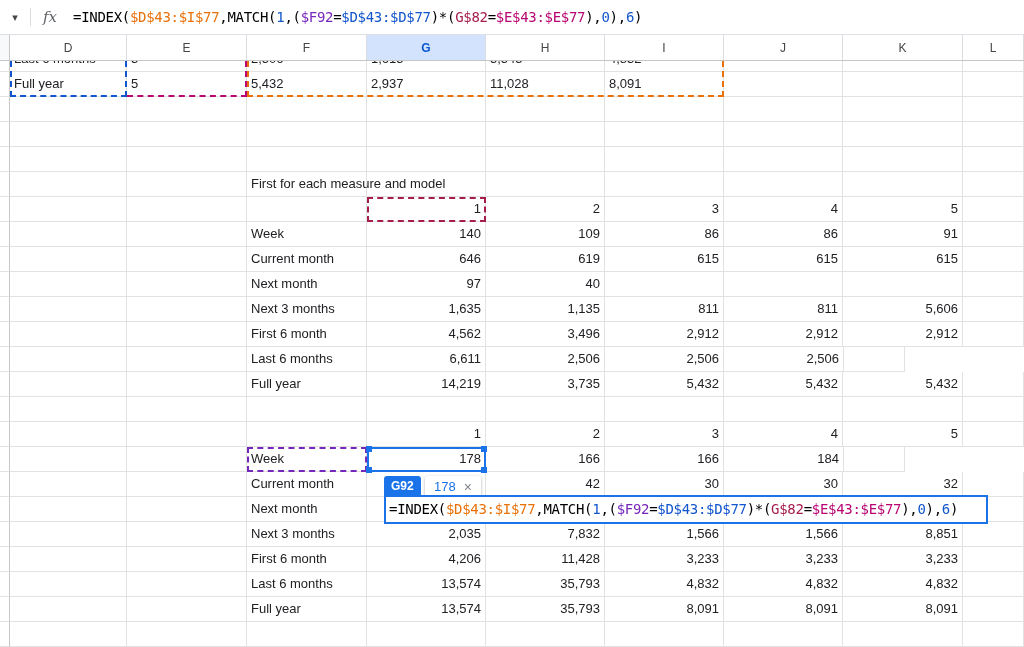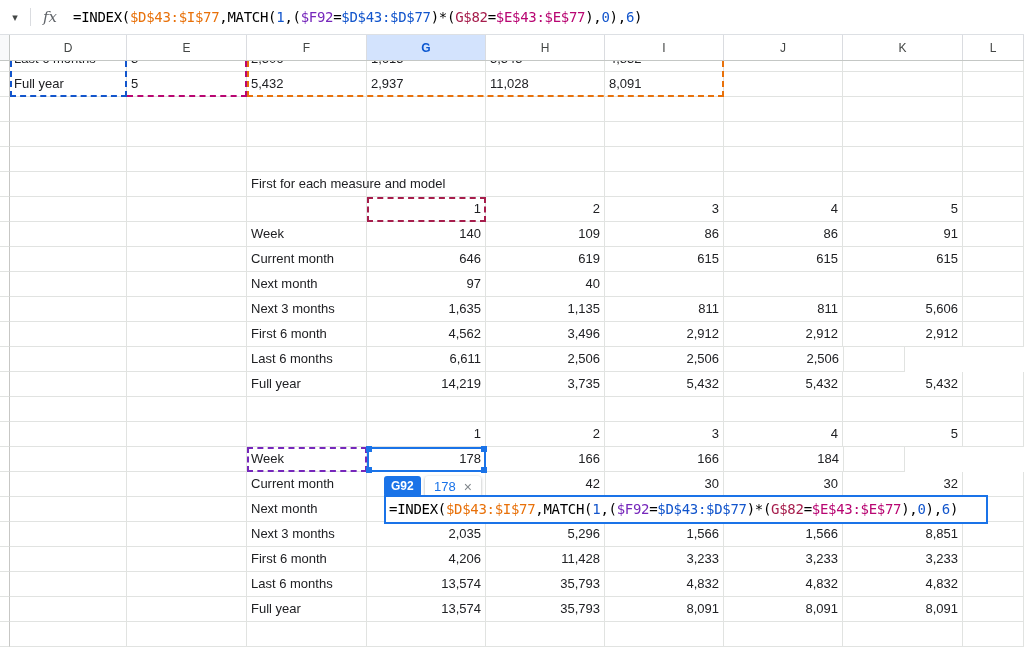--- a/index.html
+++ b/index.html
@@ -323,21 +323,21 @@
           <div class="cell" style="width: 119px;"></div>
           <div class="cell" style="width: 120px;"></div>
           <div class="cell" style="width: 61px;"></div>
         </div>
         <div class="row">
           <div class="cell sliver"></div>
           <div class="cell" style="width: 117px;"></div>
           <div class="cell" style="width: 120px;"></div>
           <div class="cell" style="width: 120px;"><span>Next 3 months</span></div>
           <div class="cell r" style="width: 119px;"><span>2,035</span></div>
-          <div class="cell r" style="width: 119px;"><span>5,296</span></div>
+          <div class="cell r" style="width: 119px;"><span>7,832</span></div>
           <div class="cell r" style="width: 119px;"><span>1,566</span></div>
           <div class="cell r" style="width: 119px;"><span>1,566</span></div>
           <div class="cell r" style="width: 120px;"><span>8,851</span></div>
           <div class="cell" style="width: 61px;"></div>
         </div>
         <div class="row">
           <div class="cell sliver"></div>
           <div class="cell" style="width: 117px;"></div>
           <div class="cell" style="width: 120px;"></div>
           <div class="cell" style="width: 120px;"><span>First 6 month</span></div>

